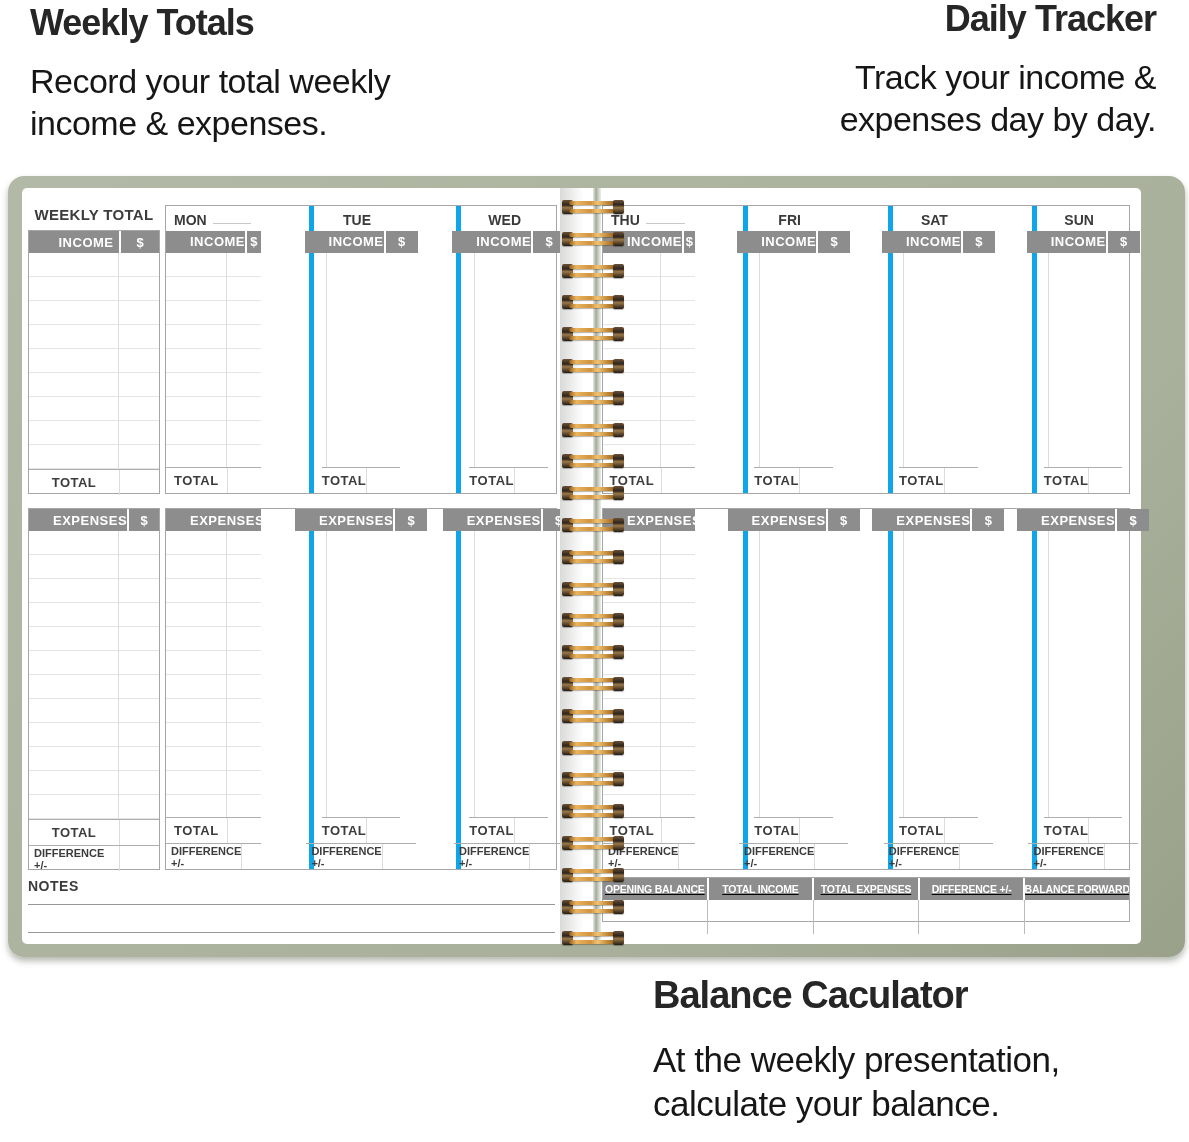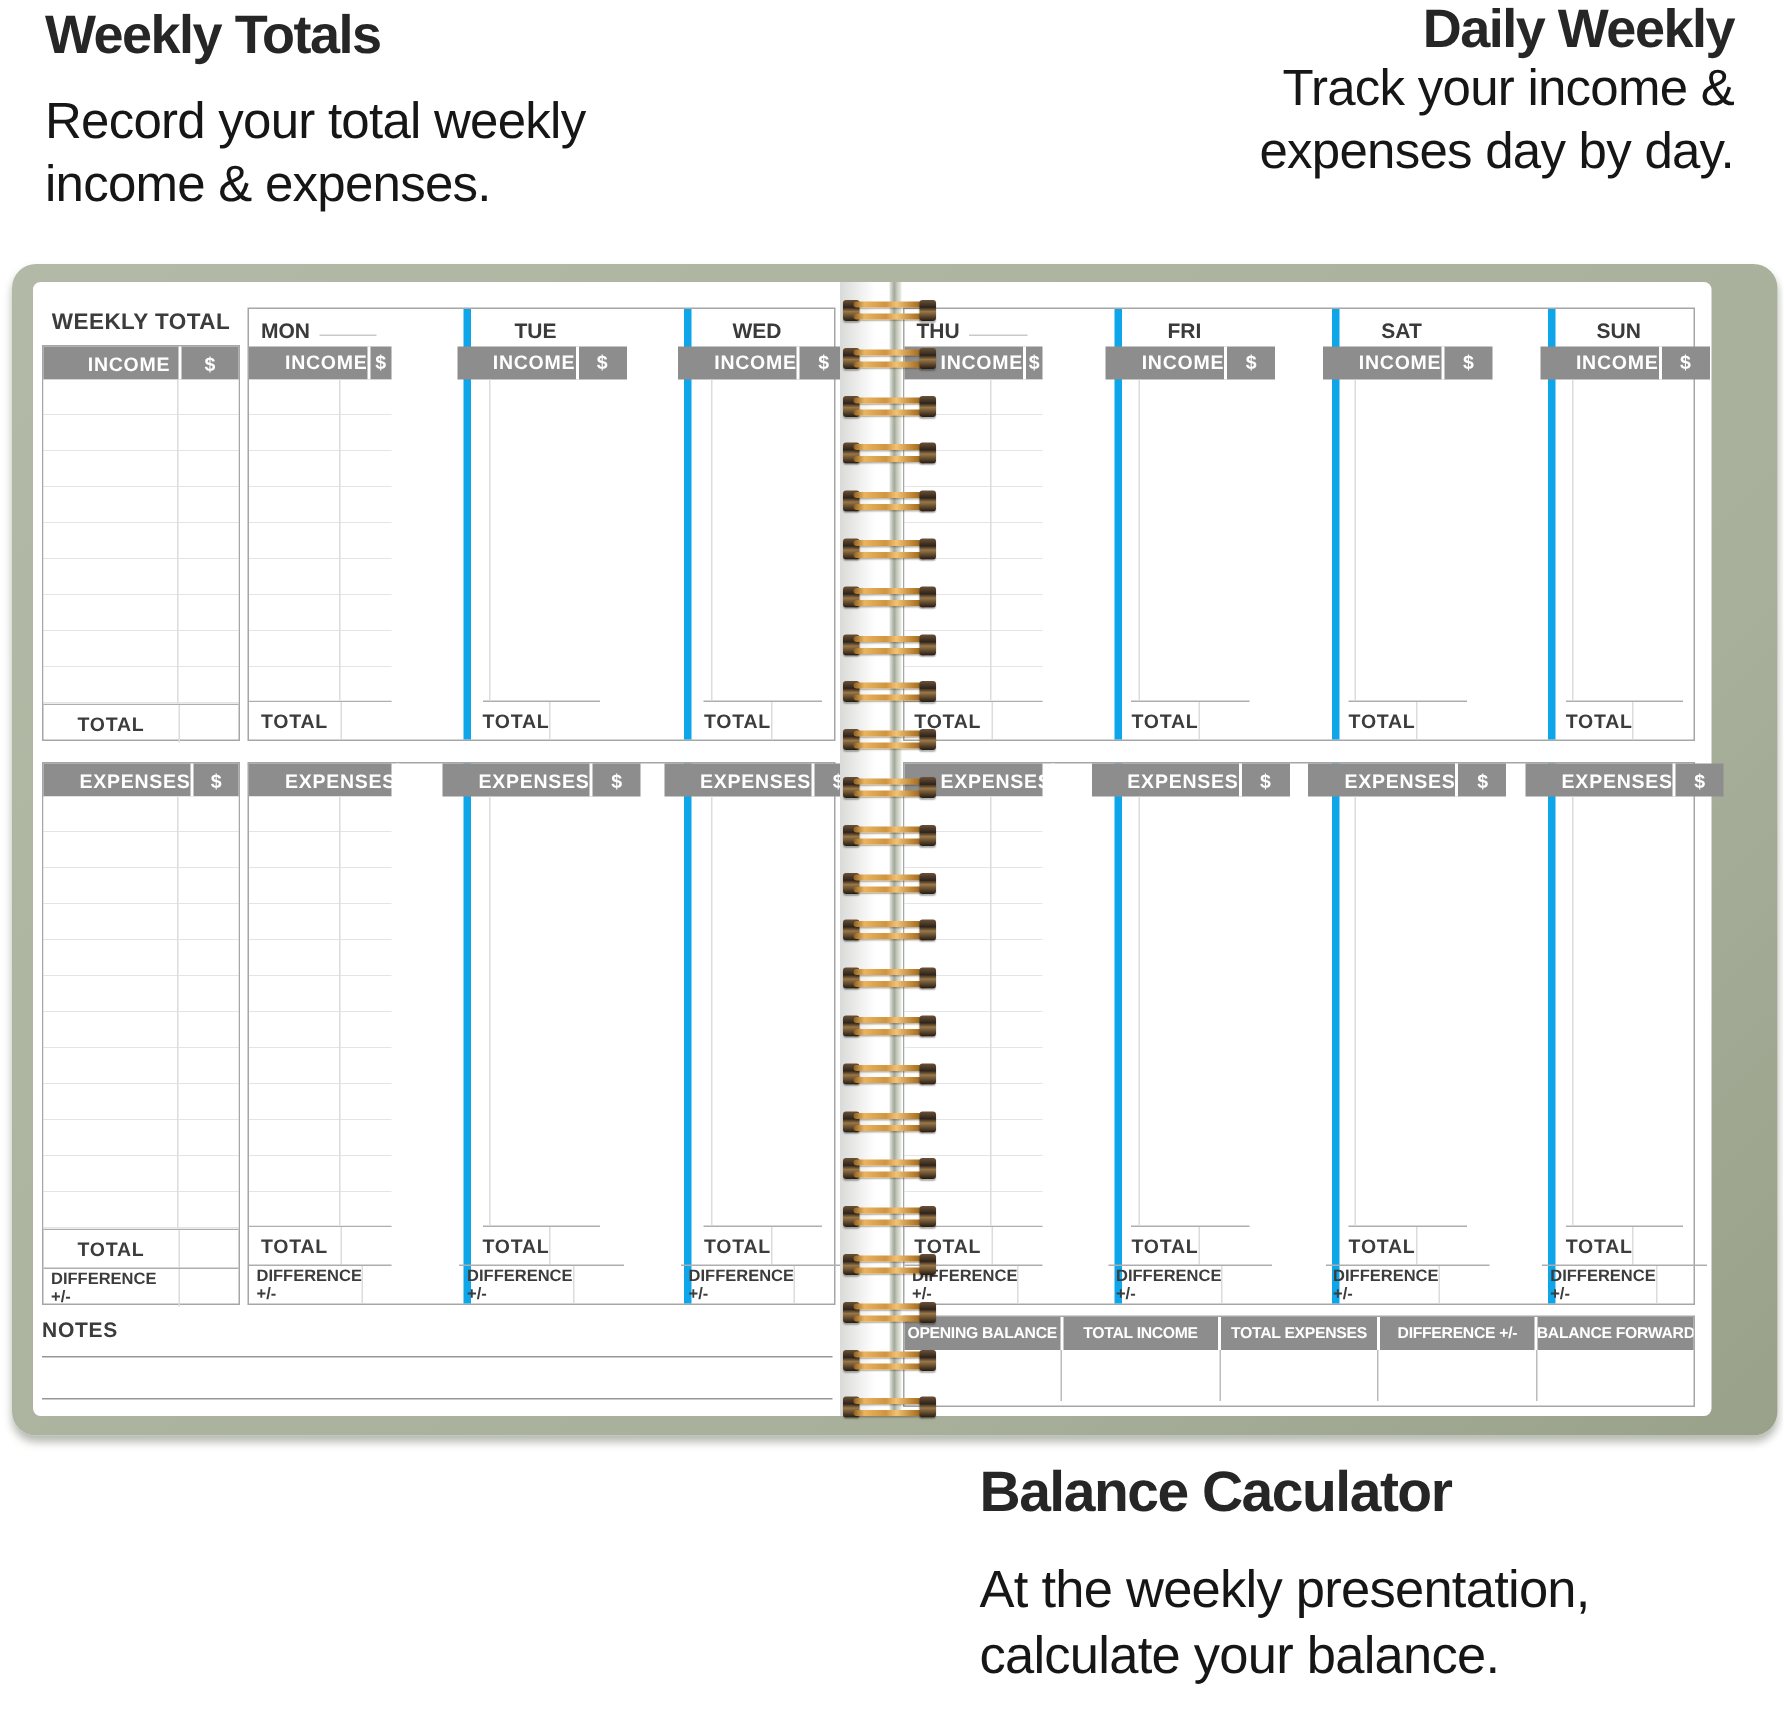--- a/index.html
+++ b/index.html
@@ -5,21 +5,21 @@
   * { box-sizing: border-box; margin: 0; padding: 0; }
   html,body { width:1189px; height:1142px; background:#fff; font-family:"Liberation Sans", sans-serif; }
   .canvas { position:relative; width:1189px; height:1142px; overflow:hidden; background:#fff; }
 
   
   .ann-title { font-weight:bold; color:#262626; font-size:36px; letter-spacing:-1px; line-height:1.05; }
   .ann-sub { color:#161616; font-size:34px; line-height:42px; letter-spacing:-0.5px; }
   .ann-weekly { position:absolute; left:30px; top:4px; }
   .ann-weekly .ann-sub { margin-top:18px; }
   .ann-daily { position:absolute; right:33px; top:0px; text-align:right; }
-  .ann-daily .ann-sub { }
+  .ann-daily .ann-sub { margin-top:18px; }
   .ann-balance { position:absolute; left:653px; top:976px; }
   .ann-balance .ann-title { font-size:38px; }
   .ann-balance .ann-sub { margin-top:22px; font-size:35px; line-height:44px; }
 
   
   .notebook { position:absolute; left:8px; top:176px; width:1177px; height:781px;
     background:linear-gradient(135deg,#b2b9a6, var(--cover,#a8b09b) 70%, #99a18b);
     border-radius:16px; box-shadow:0 4px 6px rgba(90,100,80,0.45); }
   .page { position:absolute; top:12px; height:756px; background:#fff; }
   .page-left  { left:14px;  width:568px; border-radius:5px 0 0 5px; }
@@ -97,21 +97,21 @@
 
   <div class="ann-weekly">
     <div class="ann-title">Weekly Totals</div>
     <div class="ann-sub">
       <span>Record your total weekly</span><br>
       <span>income &amp; expenses.</span>
     </div>
   </div>
 
   <div class="ann-daily">
-    <div class="ann-title">Daily Weekly</div>
+    <div class="ann-title">Daily Tracker</div>
     <div class="ann-sub">
       <span>Track your income &amp;</span><br>
       <span>expenses day by day.</span>
     </div>
   </div>
 
   <div class="ann-balance">
     <div class="ann-title">Balance Caculator</div>
     <div class="ann-sub">
       <span>At the weekly presentation,</span><br>
@@ -412,21 +412,21 @@
               <div class="tl">TOTAL</div>
               <div class="td"></div>
             </div>
           <div class="diffrow">
               <div class="dl">DIFFERENCE +/-</div>
               <div class="dd"></div>
             </div>
         </div>
       </div>
 
-      <div class="box" style="left:42px; top:689px; width:528px; height:61px;">
+      <div class="box" style="left:42px; top:689px; width:528px; height:45px;text-decoration:underline;">
         <div class="balbar">
           <div class="bc">OPENING BALANCE</div>
           <div class="bc">TOTAL INCOME</div>
           <div class="bc">TOTAL EXPENSES</div>
           <div class="bc">DIFFERENCE +/-</div>
           <div class="bc">BALANCE FORWARD</div>
         </div>
         <div class="balbody">
           <div class="bb"></div>
           <div class="bb"></div>

